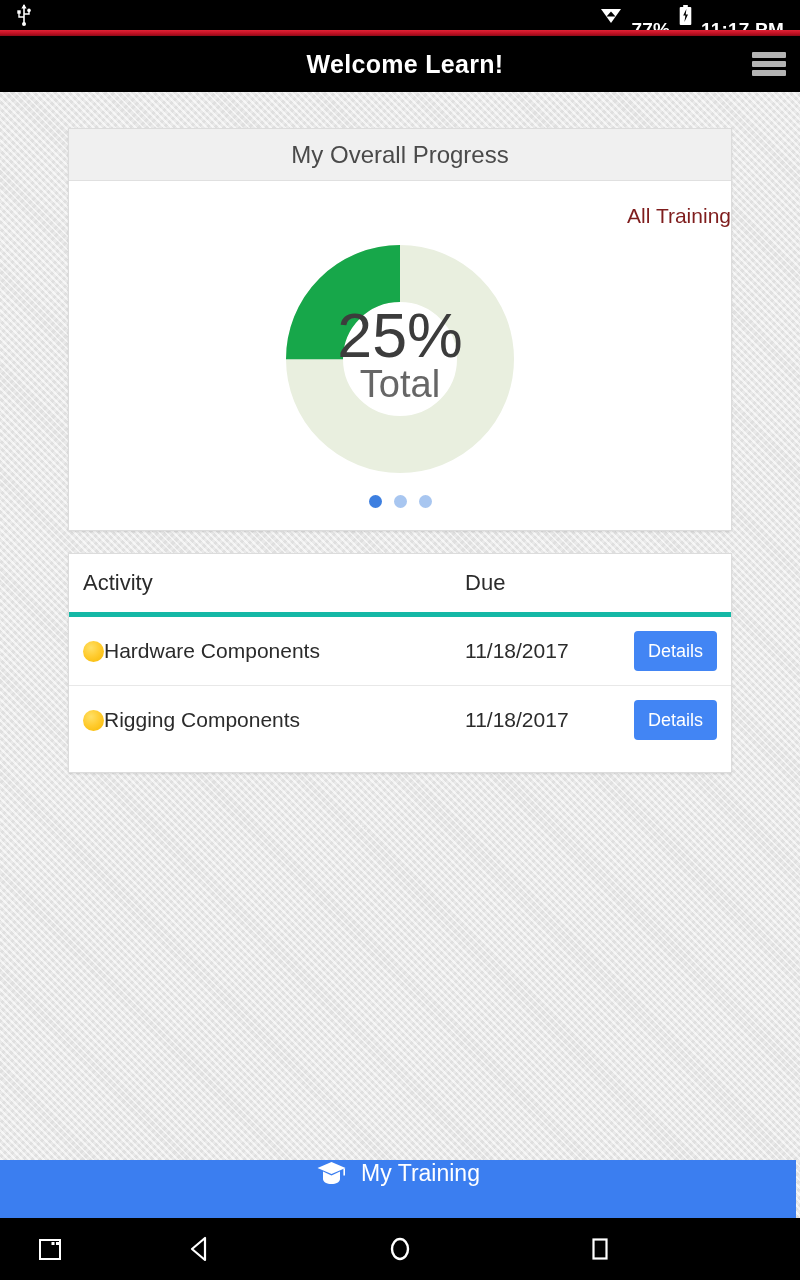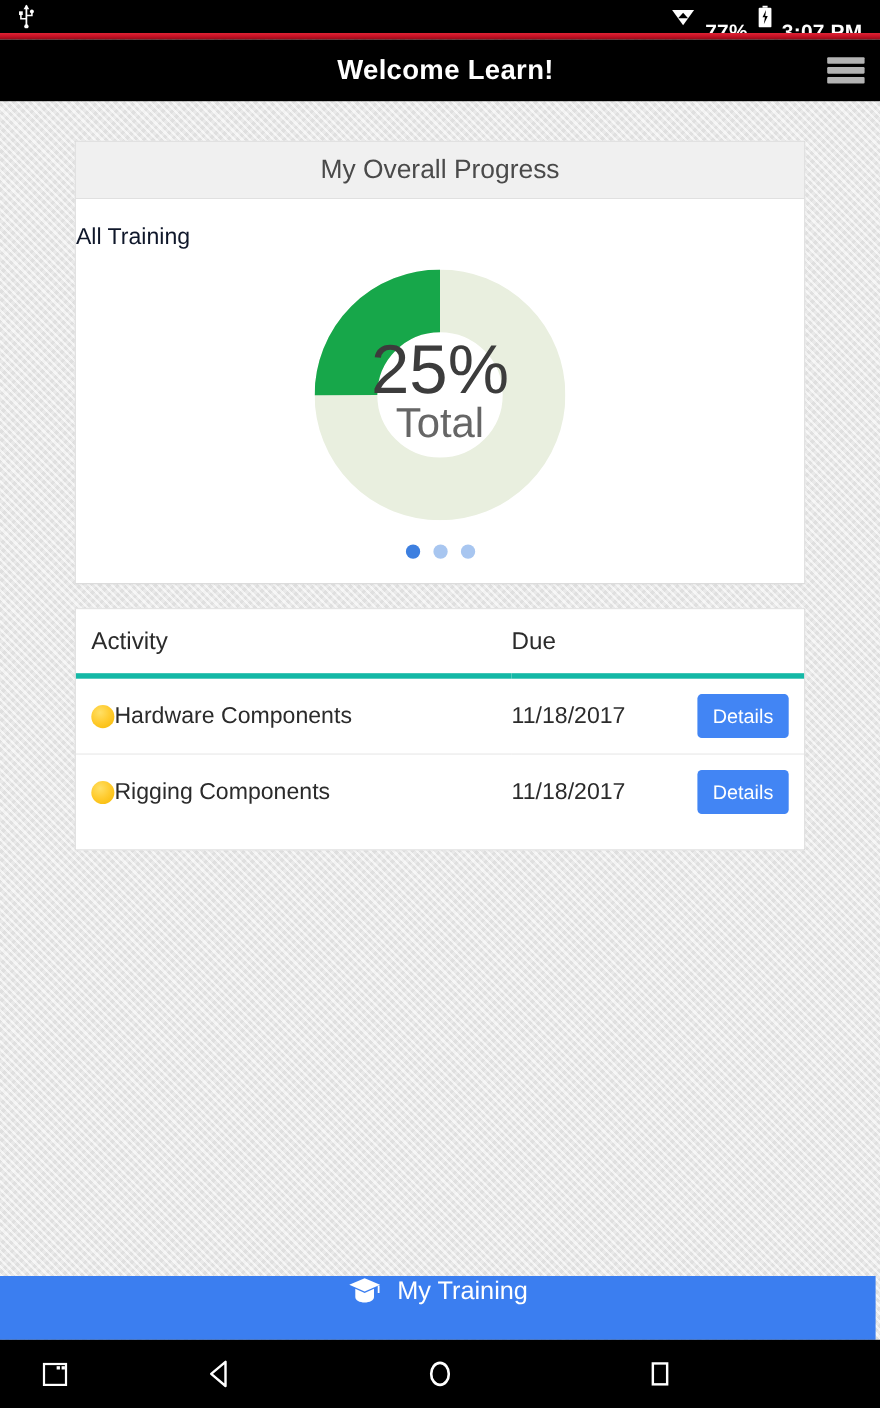--- a/index.html
+++ b/index.html
@@ -62,21 +62,21 @@
     display:flex; align-items:center; justify-content:center;
   }
   .card-head-title { font-size:24px; color:#4a4a4a; font-weight:normal; }
   .card-body { background:#fff; }
 
   #card-progress { top:128px; }
   #card-training { top:553px; }
 
   
   #chart-label {
-    text-align:left; font-size:21px; color:#0f172a;
+    text-align:right; font-size:21px; color:#7f1d1d;
     padding-top:23px;
   }
   #donut-wrap {
     display:flex; justify-content:center; align-items:center;
     margin-top:8px; height:245px;
   }
   #donut { width:228px; height:228px; display:block; }
   #donut-center-pct {
     font-size:33px; fill:#3c3c3c; font-family:"Liberation Sans", sans-serif;
   }
@@ -164,21 +164,21 @@
         </svg>
       </span>
       <span class="sb-text">77%</span>
       <span class="batt-ico">
         <svg class="batt-ico" viewBox="0 0 13 20">
           <rect x="4.2" y="0" width="4.6" height="2" fill="#fff"></rect>
           <rect x="0.7" y="2" width="11.6" height="18" rx="1" fill="#fff"></rect>
           <path d="M7.4 4 L4.2 10.6 L6.4 10.6 L5.4 17 L9 9.6 L6.7 9.6 Z" fill="#000"></path>
         </svg>
       </span>
-      <span class="sb-text">3:07 PM</span>
+      <span class="sb-text">11:17 PM</span>
     </span>
   </div>
 
   <div id="redline"></div>
 
   <div id="appbar">
     <span id="appbar-title">Welcome Learn!</span>
     <div id="hamburger">
       <span></span>
       <span></span>

